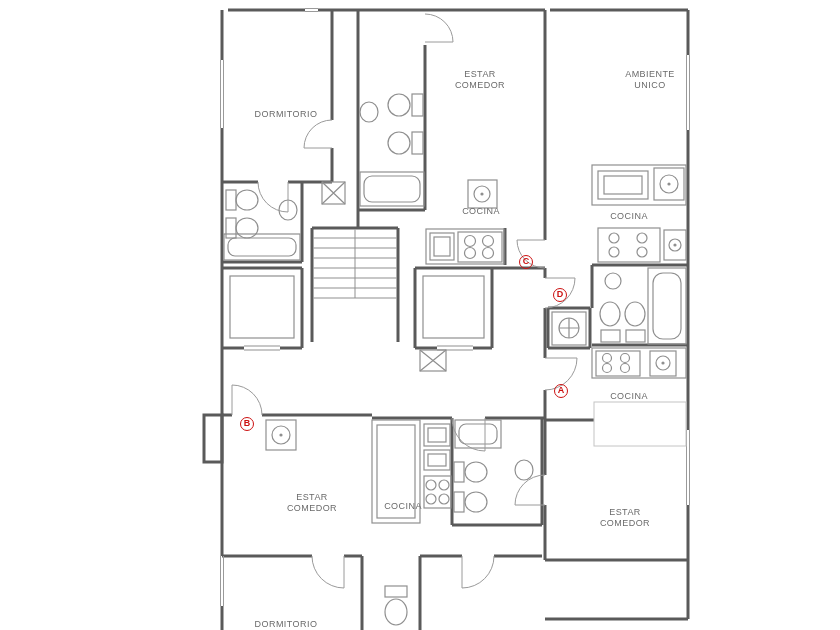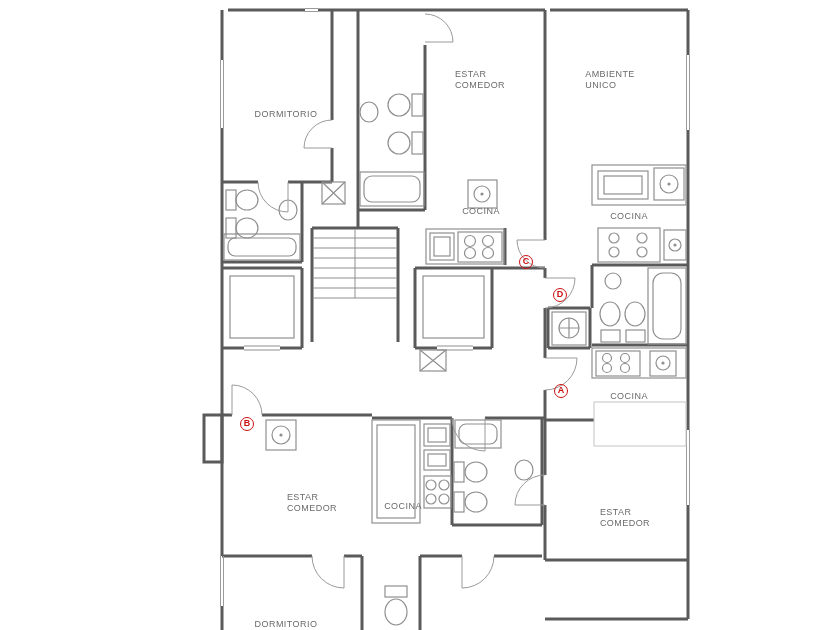--- a/index.html
+++ b/index.html
@@ -4,21 +4,21 @@
 <style>
   html,body{margin:0;padding:0;background:#ffffff;}
   .plan{
     position:relative;width:840px;height:630px;background:#ffffff;
     overflow:hidden;font-family:"Liberation Sans",sans-serif;
   }
   .plan svg{position:absolute;left:0;top:0;}
   .room-label{
     position:absolute;transform:translate(-50%,-50%);
     font-size:9px;line-height:10.5px;letter-spacing:.45px;
-    color:#6a6a6a;white-space:pre-line;
+    color:#6a6a6a;white-space:pre-line;text-align:center;
   }
   .marker{
     position:absolute;transform:translate(-50%,-50%);
     width:14px;height:14px;box-sizing:border-box;
     border:1.3px solid #cc1111;border-radius:50%;
     color:#cc1111;font-size:9px;font-weight:bold;
     line-height:11.5px;text-align:center;
   }
 </style>
 </head>
@@ -228,21 +228,21 @@
     </g>
 
     <g stroke="#c4c4c4" stroke-width="1" fill="none">
       <rect x="594" y="402" width="92" height="44"></rect>
     </g>
   </svg>
 
   <div class="room-label" style="left:286px;top:114px">DORMITORIO</div>
   <div class="room-label" style="left:480px;top:79px">ESTAR
 COMEDOR</div>
-  <div class="room-label" style="left:610px;top:79px">AMBIENTE
+  <div class="room-label" style="left:650px;top:79px">AMBIENTE
 UNICO</div>
   <div class="room-label" style="left:481px;top:211px">COCINA</div>
   <div class="room-label" style="left:629px;top:216px">COCINA</div>
   <div class="room-label" style="left:629px;top:396px">COCINA</div>
   <div class="room-label" style="left:312px;top:502px">ESTAR
 COMEDOR</div>
   <div class="room-label" style="left:403px;top:506px">COCINA</div>
   <div class="room-label" style="left:625px;top:517px">ESTAR
 COMEDOR</div>
   <div class="room-label" style="left:286px;top:624px">DORMITORIO</div>

